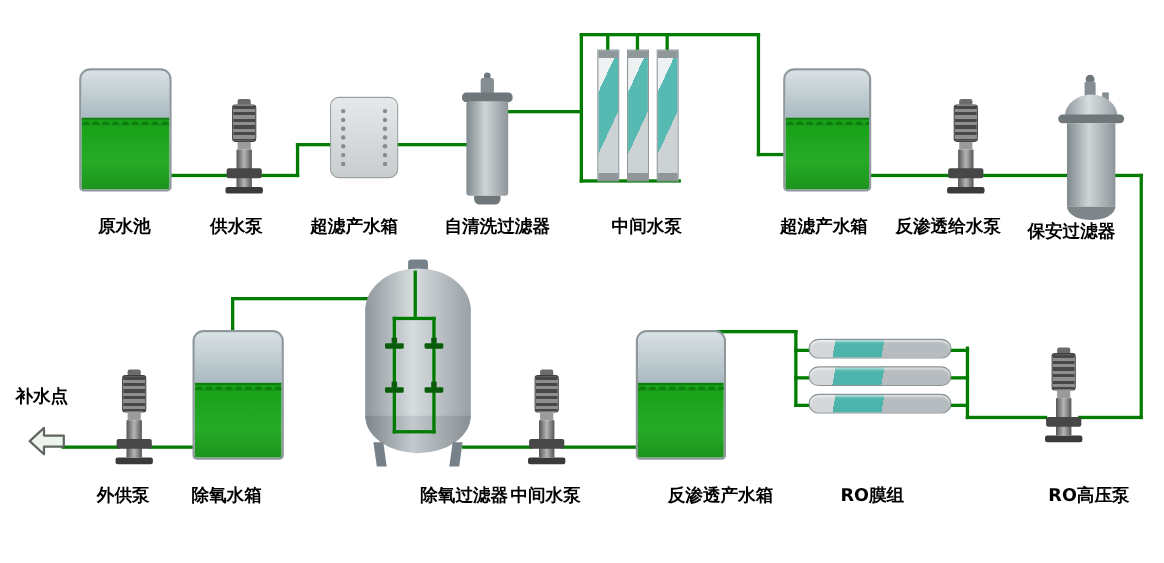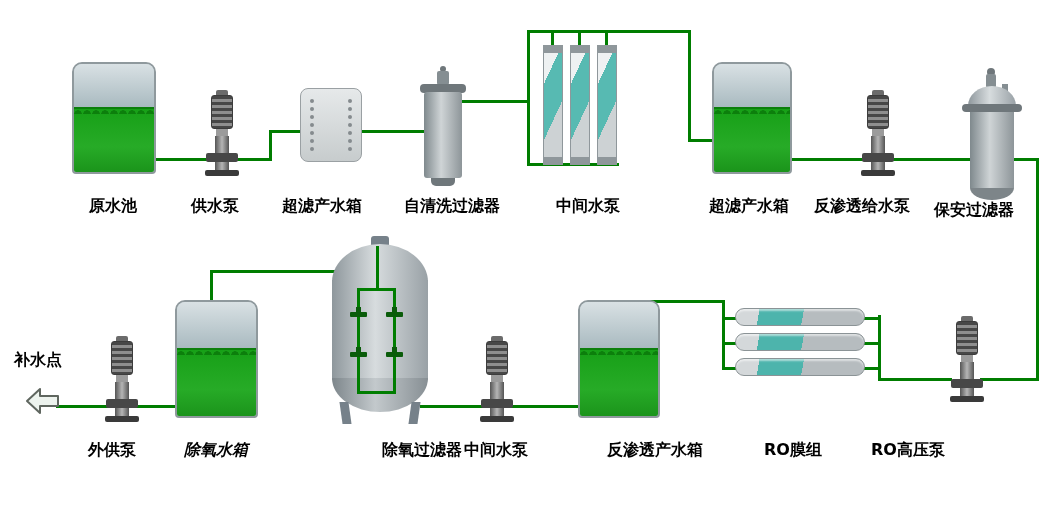--- a/index.html
+++ b/index.html
@@ -237,20 +237,20 @@
   <div class="lbl" style="left:113px;top:196px;">原水池</div>
   <div class="lbl" style="left:215px;top:196px;">供水泵</div>
   <div class="lbl" style="left:322px;top:196px;">超滤产水箱</div>
   <div class="lbl" style="left:452px;top:196px;">自清洗过滤器</div>
   <div class="lbl" style="left:588px;top:196px;">中间水泵</div>
   <div class="lbl" style="left:749px;top:196px;">超滤产水箱</div>
   <div class="lbl" style="left:862px;top:196px;">反渗透给水泵</div>
   <div class="lbl" style="left:974px;top:200px;">保安过滤器</div>
   <div class="lbl" style="left:38px;top:350px;">补水点</div>
   <div class="lbl" style="left:112px;top:440px;">外供泵</div>
-  <div class="lbl" style="left:216px;top:440px;font-style:italic;">除氧水箱</div>
+  <div class="lbl" style="left:206px;top:440px;">除氧水箱</div>
   <div class="lbl" style="left:376px;top:440px;margin-left:46px;">除氧过滤器</div>
   <div class="lbl" style="left:496px;top:440px;text-align:right;">中间水泵</div>
   <div class="lbl" style="left:631px;top:440px;margin-left:24px;">反渗透产水箱</div>
   <div class="lbl" style="left:793px;top:440px;">RO膜组</div>
-  <div class="lbl" style="left:908px;top:440px;">RO高压泵</div>
+  <div class="lbl" style="left:990px;top:440px;">RO高压泵</div>
 
 </div>
 
 </body></html>

